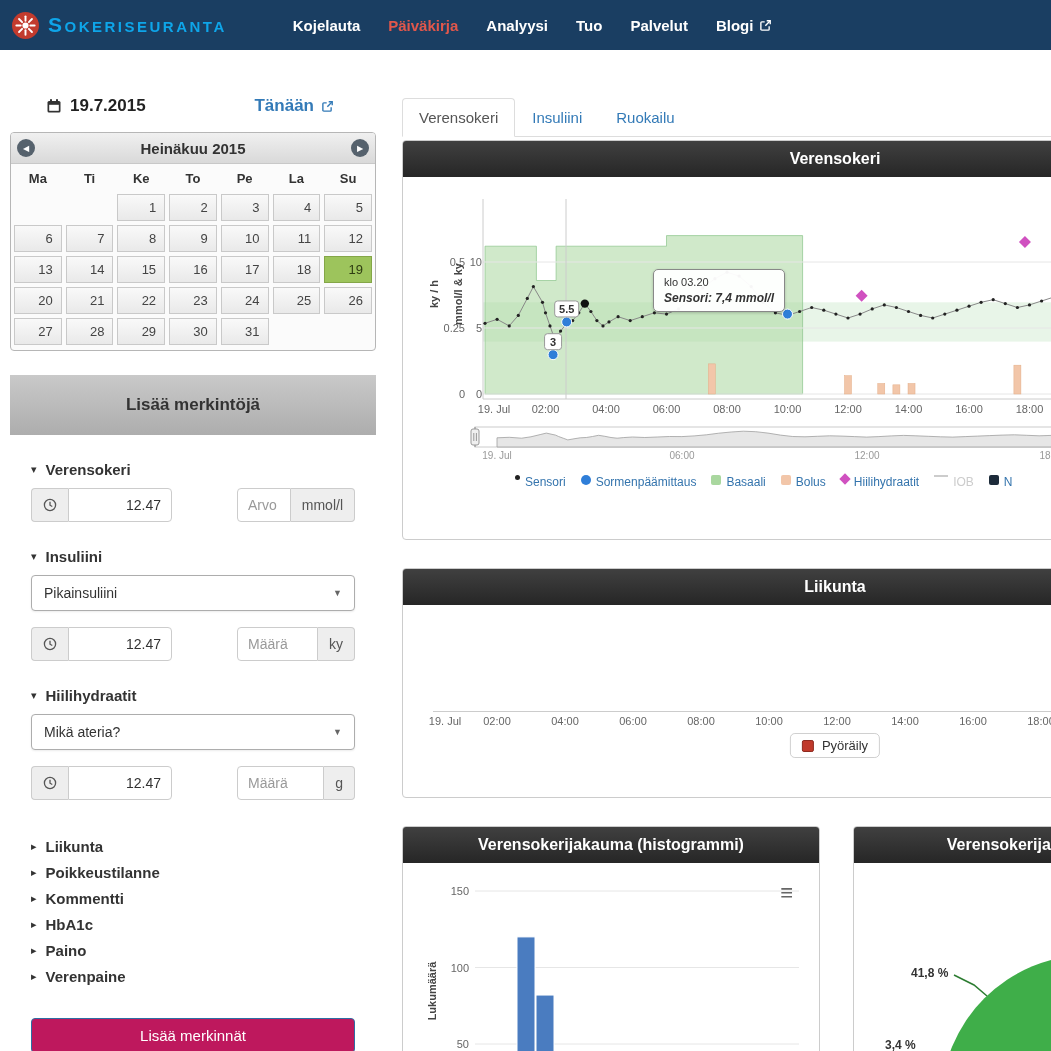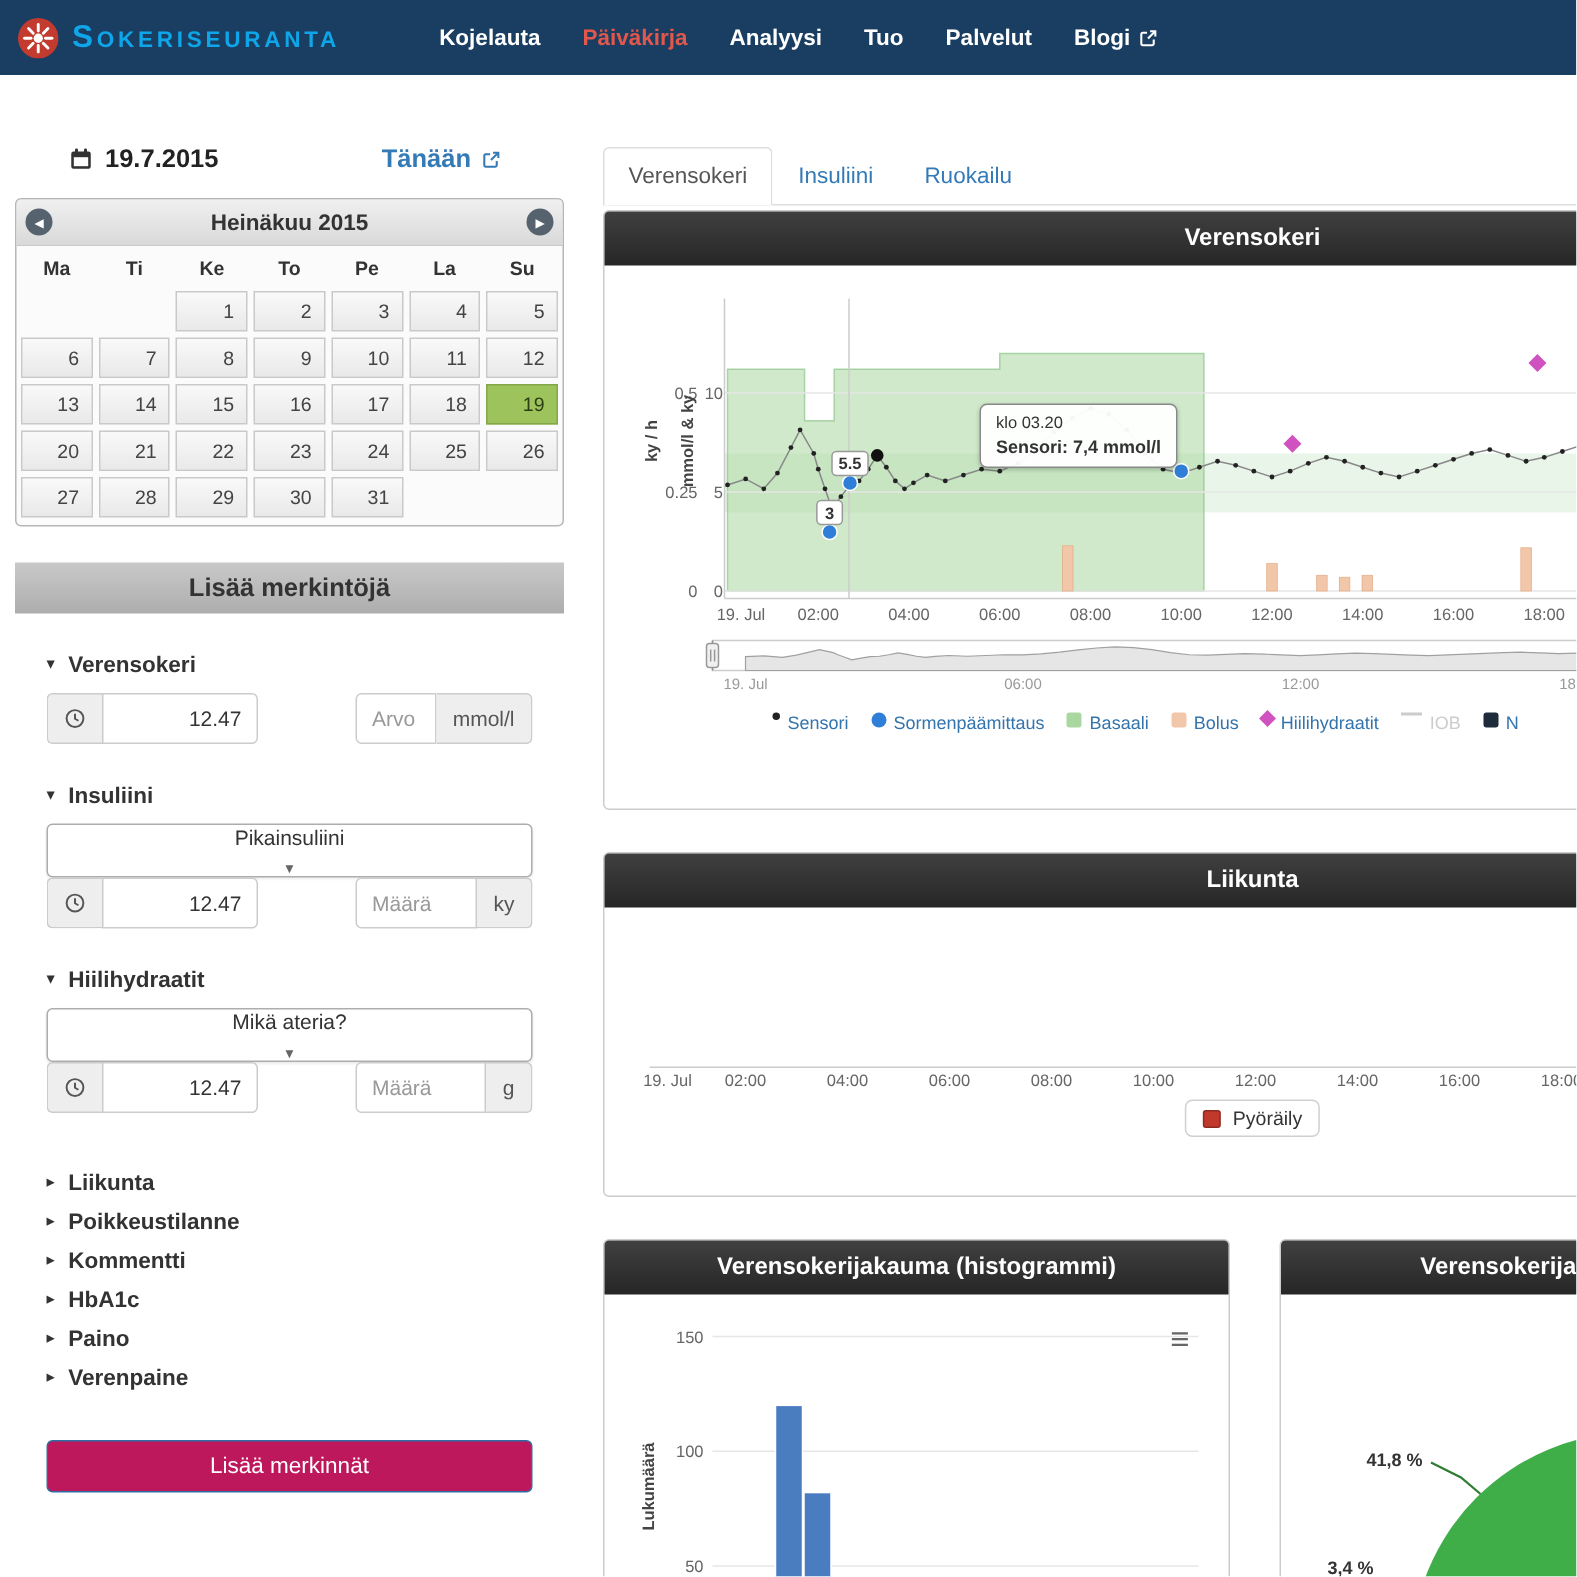--- a/index.html
+++ b/index.html
@@ -39,42 +39,42 @@
   .cal-nav.prev{left:6px;}
   .cal-nav.next{right:6px;}
   .cal-table{width:100%;border-collapse:separate;border-spacing:2px;font-size:13px;table-layout:fixed;}
   .cal-table th{font-weight:bold;color:#333;padding:5px 0;text-align:center;}
   .cal-day{display:block;text-align:right;padding:5px 8px;background:linear-gradient(#f9f9f9,#e9e9e9);
            border:1px solid #c9c9c9;color:#444;text-decoration:none;cursor:pointer;}
   .cal-day.sel{background:#9dc45c;border-color:#84a648;color:#2e3d12;}
   .cal-empty{background:transparent;}
 
   .add-header{margin-top:24px;background:linear-gradient(#c9c9c9,#adadad);color:#333;font-weight:bold;
-              font-size:17px;text-align:center;padding:7px 0;}
+              font-size:17px;text-align:center;padding:20px 0;}
 
   .form-area{padding:0 21px;}
   .section-title{display:flex;align-items:center;gap:9px;font-size:15px;font-weight:bold;color:#333;
                  margin:26px 0 10px;cursor:pointer;}
   .caret-d,.caret-r{font-size:11px;color:#333;line-height:1;}
   .input-row{display:flex;justify-content:space-between;margin-bottom:10px;}
   .input-group{display:flex;}
   .addon{background:#eee;border:1px solid #ccc;display:flex;align-items:center;justify-content:center;
          padding:0 11px;font-size:14px;color:#555;box-sizing:border-box;height:34px;}
   .time-group .addon{border-radius:4px 0 0 4px;border-right:none;}
   input{border:1px solid #ccc;font-size:14px;color:#333;padding:0 10px;height:34px;
         box-sizing:border-box;font-family:inherit;outline:none;}
   input::placeholder{color:#999;}
   .time-input{width:104px;border-radius:0 4px 4px 0;text-align:right;}
   .value-group{width:130px;}
   .value-input{flex:1;min-width:0;border-radius:4px 0 0 4px;width:60px;margin-left:12px;}
   .value-group .addon{border-left:none;border-radius:0 4px 4px 0;}
   .clock-icon{width:14px;height:14px;display:block;}
   .select{height:34px;border:1px solid #adadad;border-radius:4px;background:#fff;display:flex;
-          align-items:center;justify-content:space-between;padding:0 24px;font-size:14px;color:#333;
-          cursor:pointer;box-shadow:0 1px 2px rgba(0,0,0,0.08);flex-direction:column;}
+          align-items:center;justify-content:space-between;padding:0 12px;font-size:14px;color:#333;
+          margin-bottom:16px;cursor:pointer;box-shadow:0 1px 2px rgba(0,0,0,0.08);}
   .sel-caret{font-size:9px;color:#666;}
   #collapsed-list{margin-top:38px;}
   .collapsed-item{display:flex;align-items:center;gap:9px;font-size:15px;font-weight:bold;color:#333;
                   margin-bottom:9px;cursor:pointer;}
   .submit-btn{margin-top:24px;width:100%;background:#be185d;border:1px solid #2e6da4;color:#fff;
               font-size:15px;padding:8px 0;border-radius:4px;cursor:pointer;font-family:inherit;}
 
   
   .main{position:absolute;left:402px;top:98px;}
   .tabs{display:flex;width:649px;border-bottom:1px solid #ddd;}
@@ -94,21 +94,21 @@
   svg text{font-family:"Liberation Sans","DejaVu Sans",sans-serif;}
   .ax{font-size:11px;fill:#666;}
   .axn{font-size:10px;fill:#999;}
   .axtitle{font-size:11px;fill:#444;font-weight:bold;}
   .dl{font-size:11px;fill:#333;font-weight:bold;}
   .pl{font-size:12px;fill:#333;font-weight:bold;}
 
   .tooltip{position:absolute;left:250px;top:92px;background:rgba(255,255,255,0.96);border:1px solid #888;
            border-radius:5px;padding:6px 10px;font-size:11px;color:#333;box-shadow:0 1px 3px rgba(0,0,0,0.2);
            white-space:nowrap;}
-  .tt2{font-weight:bold;font-size:12px;margin-top:3px;}
+  .tt2{font-weight:bold;font-size:12px;margin-top:3px;font-style:italic;}
 
   .bg-legend{position:absolute;top:298px;left:0;width:100%;display:flex;gap:15px;padding-left:112px;
              font-size:12px;color:#3474ad;box-sizing:border-box;align-items:center;}
   .lg-item{display:inline-flex;align-items:flex-start;cursor:pointer;white-space:nowrap;}
   .lg-item.disabled{color:#ccc;}
   .lg-mark{display:inline-block;margin-right:5px;flex:none;}
   .lg-dot{width:5px;height:5px;border-radius:50%;}
   .lg-circle{width:10px;height:10px;border-radius:50%;}
   .lg-square{width:10px;height:10px;border-radius:2px;}
   .lg-diamond{width:8px;height:8px;transform:rotate(45deg);}

